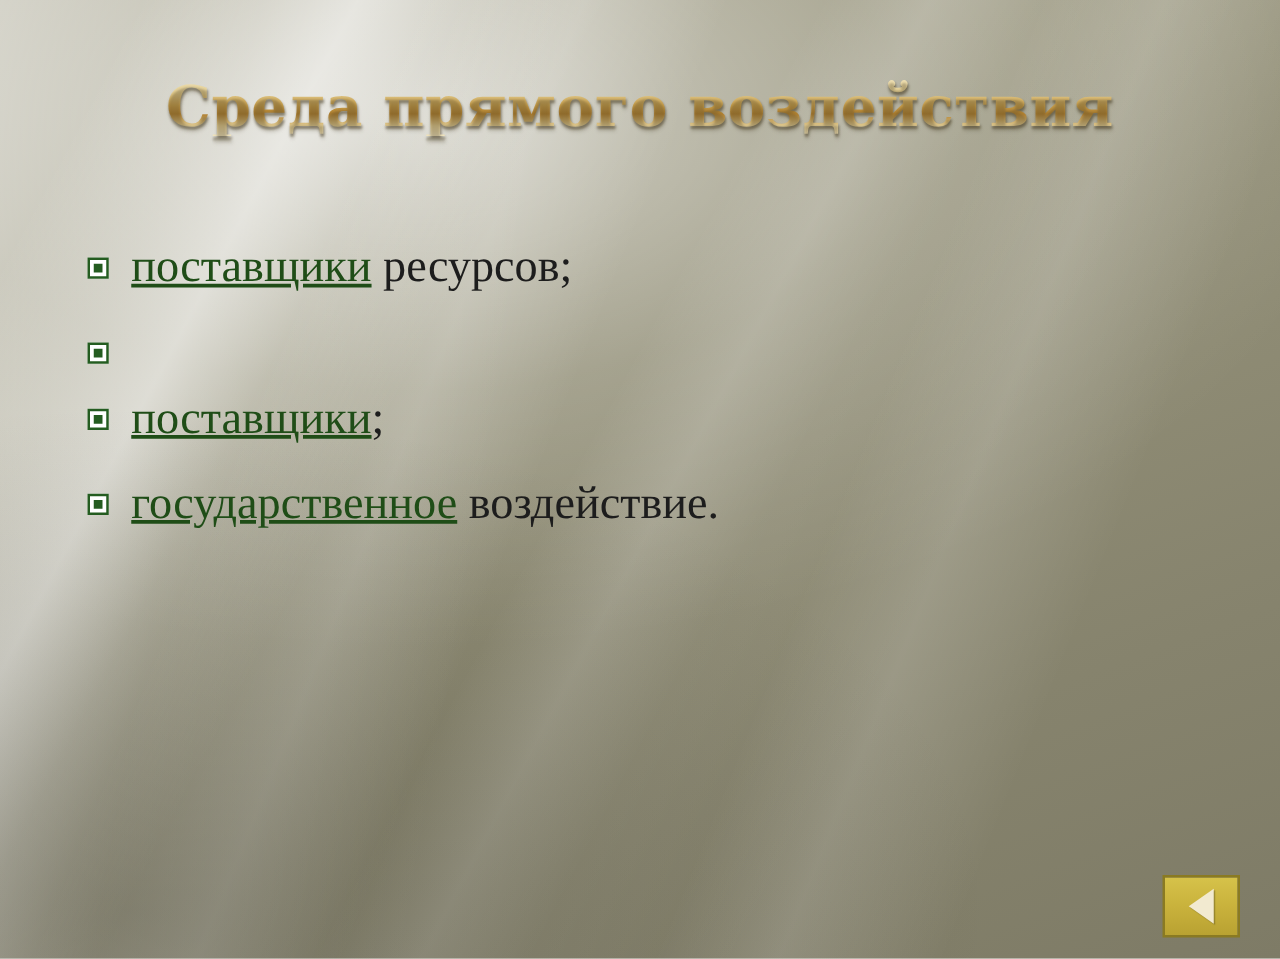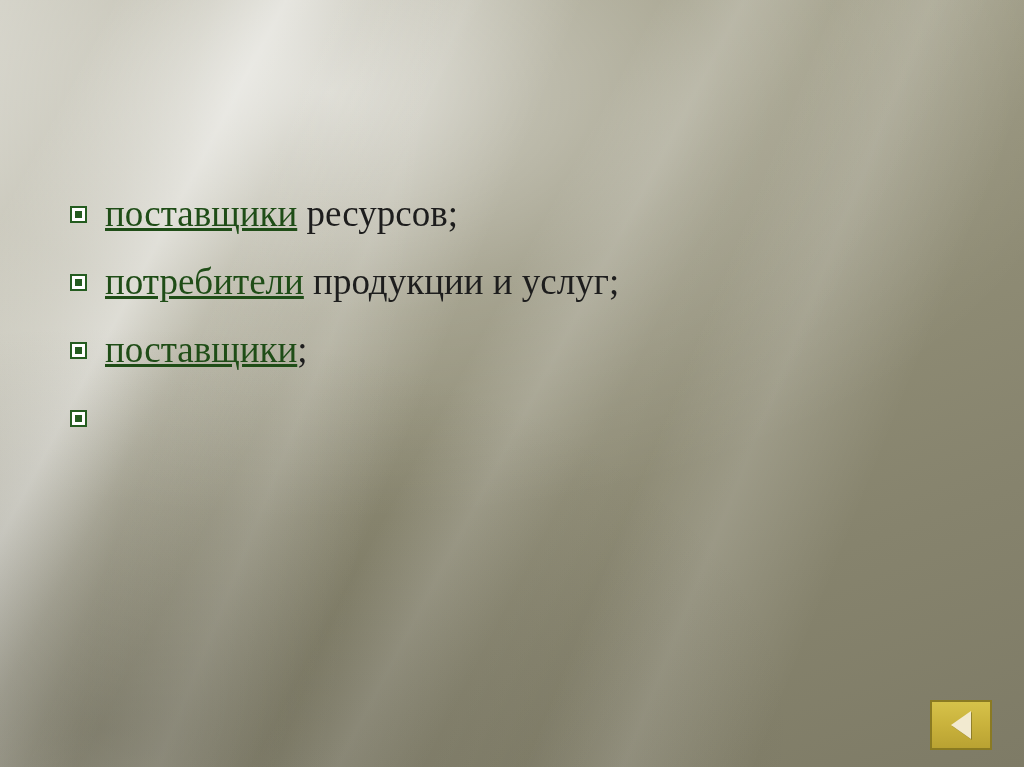--- a/index.html
+++ b/index.html
@@ -169,49 +169,52 @@
     border-bottom: 14px solid transparent;
     border-right: 20px solid #f2ead0;
     filter: drop-shadow(1px 1px 0 rgba(90,80,25,0.5));
   }
 </style>
 </head>
 <body>
 
 <div id="slide">
 
+  <div class="title-wrap">
+    <div class="slide-title">Среда прямого воздействия</div>
+  </div>
 
   <div class="content">
 
     <div class="bullet-row">
       <span class="bullet-marker">
           <i></i>
         </span>
       <span class="bullet-text"><span class="kw">поставщики</span><span> ресурсов;</span></span>
     </div>
 
     <div class="bullet-row">
       <span class="bullet-marker">
           <i></i>
         </span>
-      <span class="bullet-text"><span class="kw">потребители</span><span> продукции и услуг;</span></span>
     </div>
 
 
     <div class="bullet-row">
       <span class="bullet-marker">
           <i></i>
         </span>
       <span class="bullet-text"><span class="kw">поставщики</span><span>;</span></span>
     </div>
 
     <div class="bullet-row">
       <span class="bullet-marker">
           <i></i>
         </span>
+      <span class="bullet-text"><span class="kw">государственное</span><span> воздействие.</span></span>
     </div>
 
   </div>
 
   <div class="nav-button">
     <span class="tri"></span>
   </div>
 
 </div>
 

